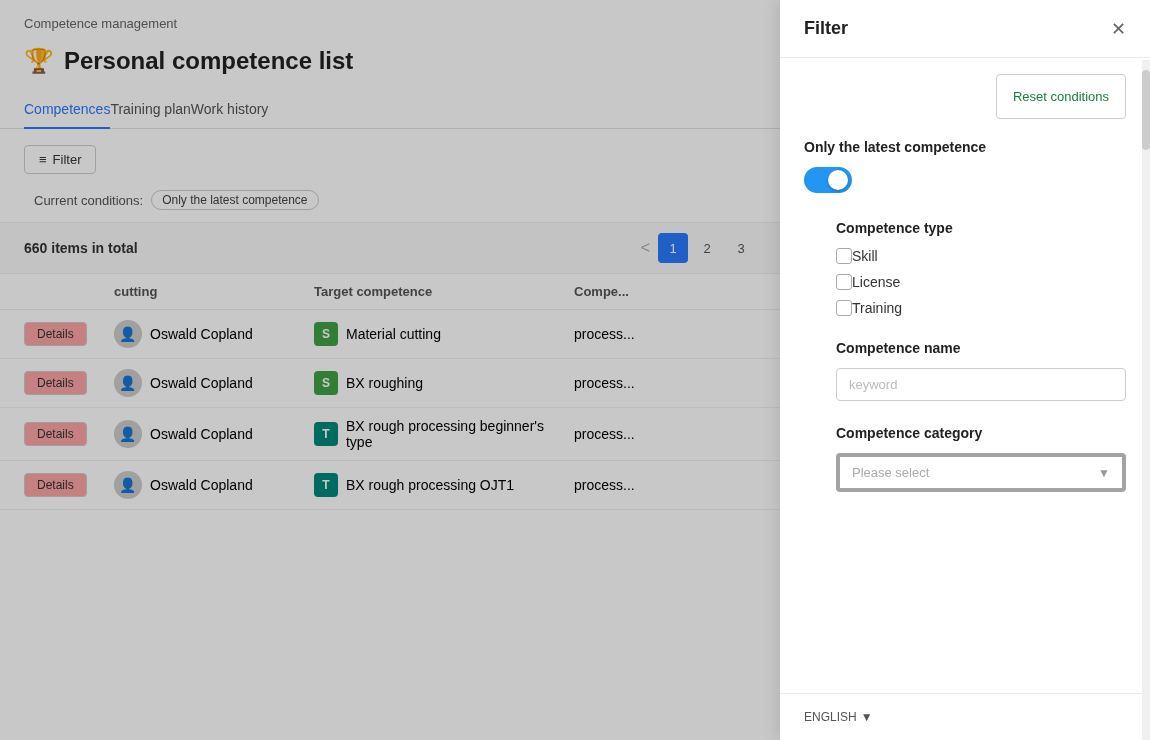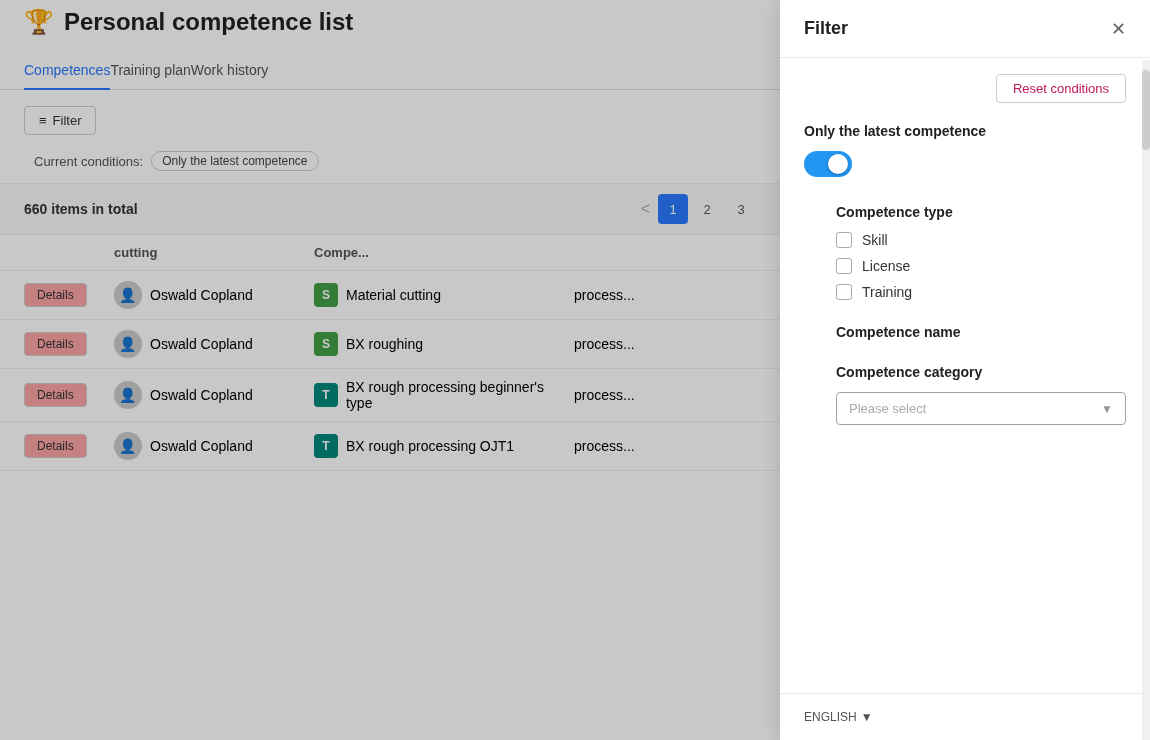--- a/index.html
+++ b/index.html
@@ -278,24 +278,24 @@
 
     .reset-btn-row {
       display: flex;
       justify-content: flex-end;
       margin-bottom: 20px;
     }
 
     .reset-btn {
       border: 1px solid #ccc;
       background: #fff;
-      padding: 6px 16px;
-      border-radius: 4px;
-      font-size: 13px;
-      color: #be185d;
+      padding: 14px 16px;
+      border-radius: 4px;
+      font-size: 13px;
+      color: #15803d;
       cursor: pointer;
     }
 
     .filter-section-title {
       font-size: 14px;
       font-weight: 700;
       color: #222;
       margin-bottom: 12px;
     }
 
@@ -333,21 +333,20 @@
     }
 
     
     .checkbox-group {
       margin-bottom: 24px;
     }
 
     .checkbox-item {
       display: flex;
       align-items: center;
-      gap: 10px;
       margin-bottom: 10px;
       cursor: pointer;
     }
 
     .checkbox-box {
       width: 16px;
       height: 16px;
       border: 1.5px solid #aaa;
       border-radius: 3px;
       background: #fff;
@@ -375,21 +374,21 @@
       outline: none;
     }
 
     .text-input::placeholder {
       color: #bbb;
     }
 
     
     .select-dropdown {
       width: 100%;
-      border: 1px solid #a3a3a3;
+      border: 4px solid #a3a3a3;
       border-radius: 4px;
       padding: 8px 12px;
       font-size: 13px;
       color: #aaa;
       background: #fff;
       display: flex;
       align-items: center;
       justify-content: space-between;
       cursor: pointer;
     }
@@ -457,20 +456,21 @@
       height: 80px;
       background: #ccc;
       border-radius: 4px;
       margin-top: 10px;
     }
   </style>
 </head>
 <body>
 
 <div class="main-content">
+  <div class="breadcrumb-bar">Competence management</div>
   <div class="page-header">
     <span class="page-header-icon">🏆</span>
     <span class="page-title">Personal competence list</span>
   </div>
 
   <div class="tabs-bar">
     <div class="tab-item active">Competences</div>
     <div class="tab-item">Training plan</div>
     <div class="tab-item">Work history</div>
   </div>
@@ -493,20 +493,21 @@
       <span class="page-chevron">&lt;</span>
       <button class="page-btn active">1</button>
       <button class="page-btn">2</button>
       <button class="page-btn">3</button>
     </div>
   </div>
 
   <div class="table-header">
     <div></div>
     <div>cutting</div>
+    <div>Target competence</div>
     <div>Compe...</div>
   </div>
 
   <div class="table-row">
     <div><button class="details-btn">Details</button></div>
     <div class="member-cell">
       <div class="avatar-circle">👤</div>
       <span>Oswald Copland</span>
     </div>
     <div class="competence-cell">
@@ -591,20 +592,21 @@
         </div>
         <div class="checkbox-item">
           <div class="checkbox-box"></div>
           <span class="checkbox-label">Training</span>
         </div>
       </div>
     </div>
 
     <div class="filter-section">
       <div class="filter-section-title">Competence name</div>
+      <input class="text-input" type="text" placeholder="keyword" style="">
     </div>
 
     <div class="filter-section">
       <div class="filter-section-title">Competence category</div>
       <div class="select-dropdown">
         <span>Please select</span>
         <span class="select-dropdown-arrow">▼</span>
       </div>
     </div>
   </div>

